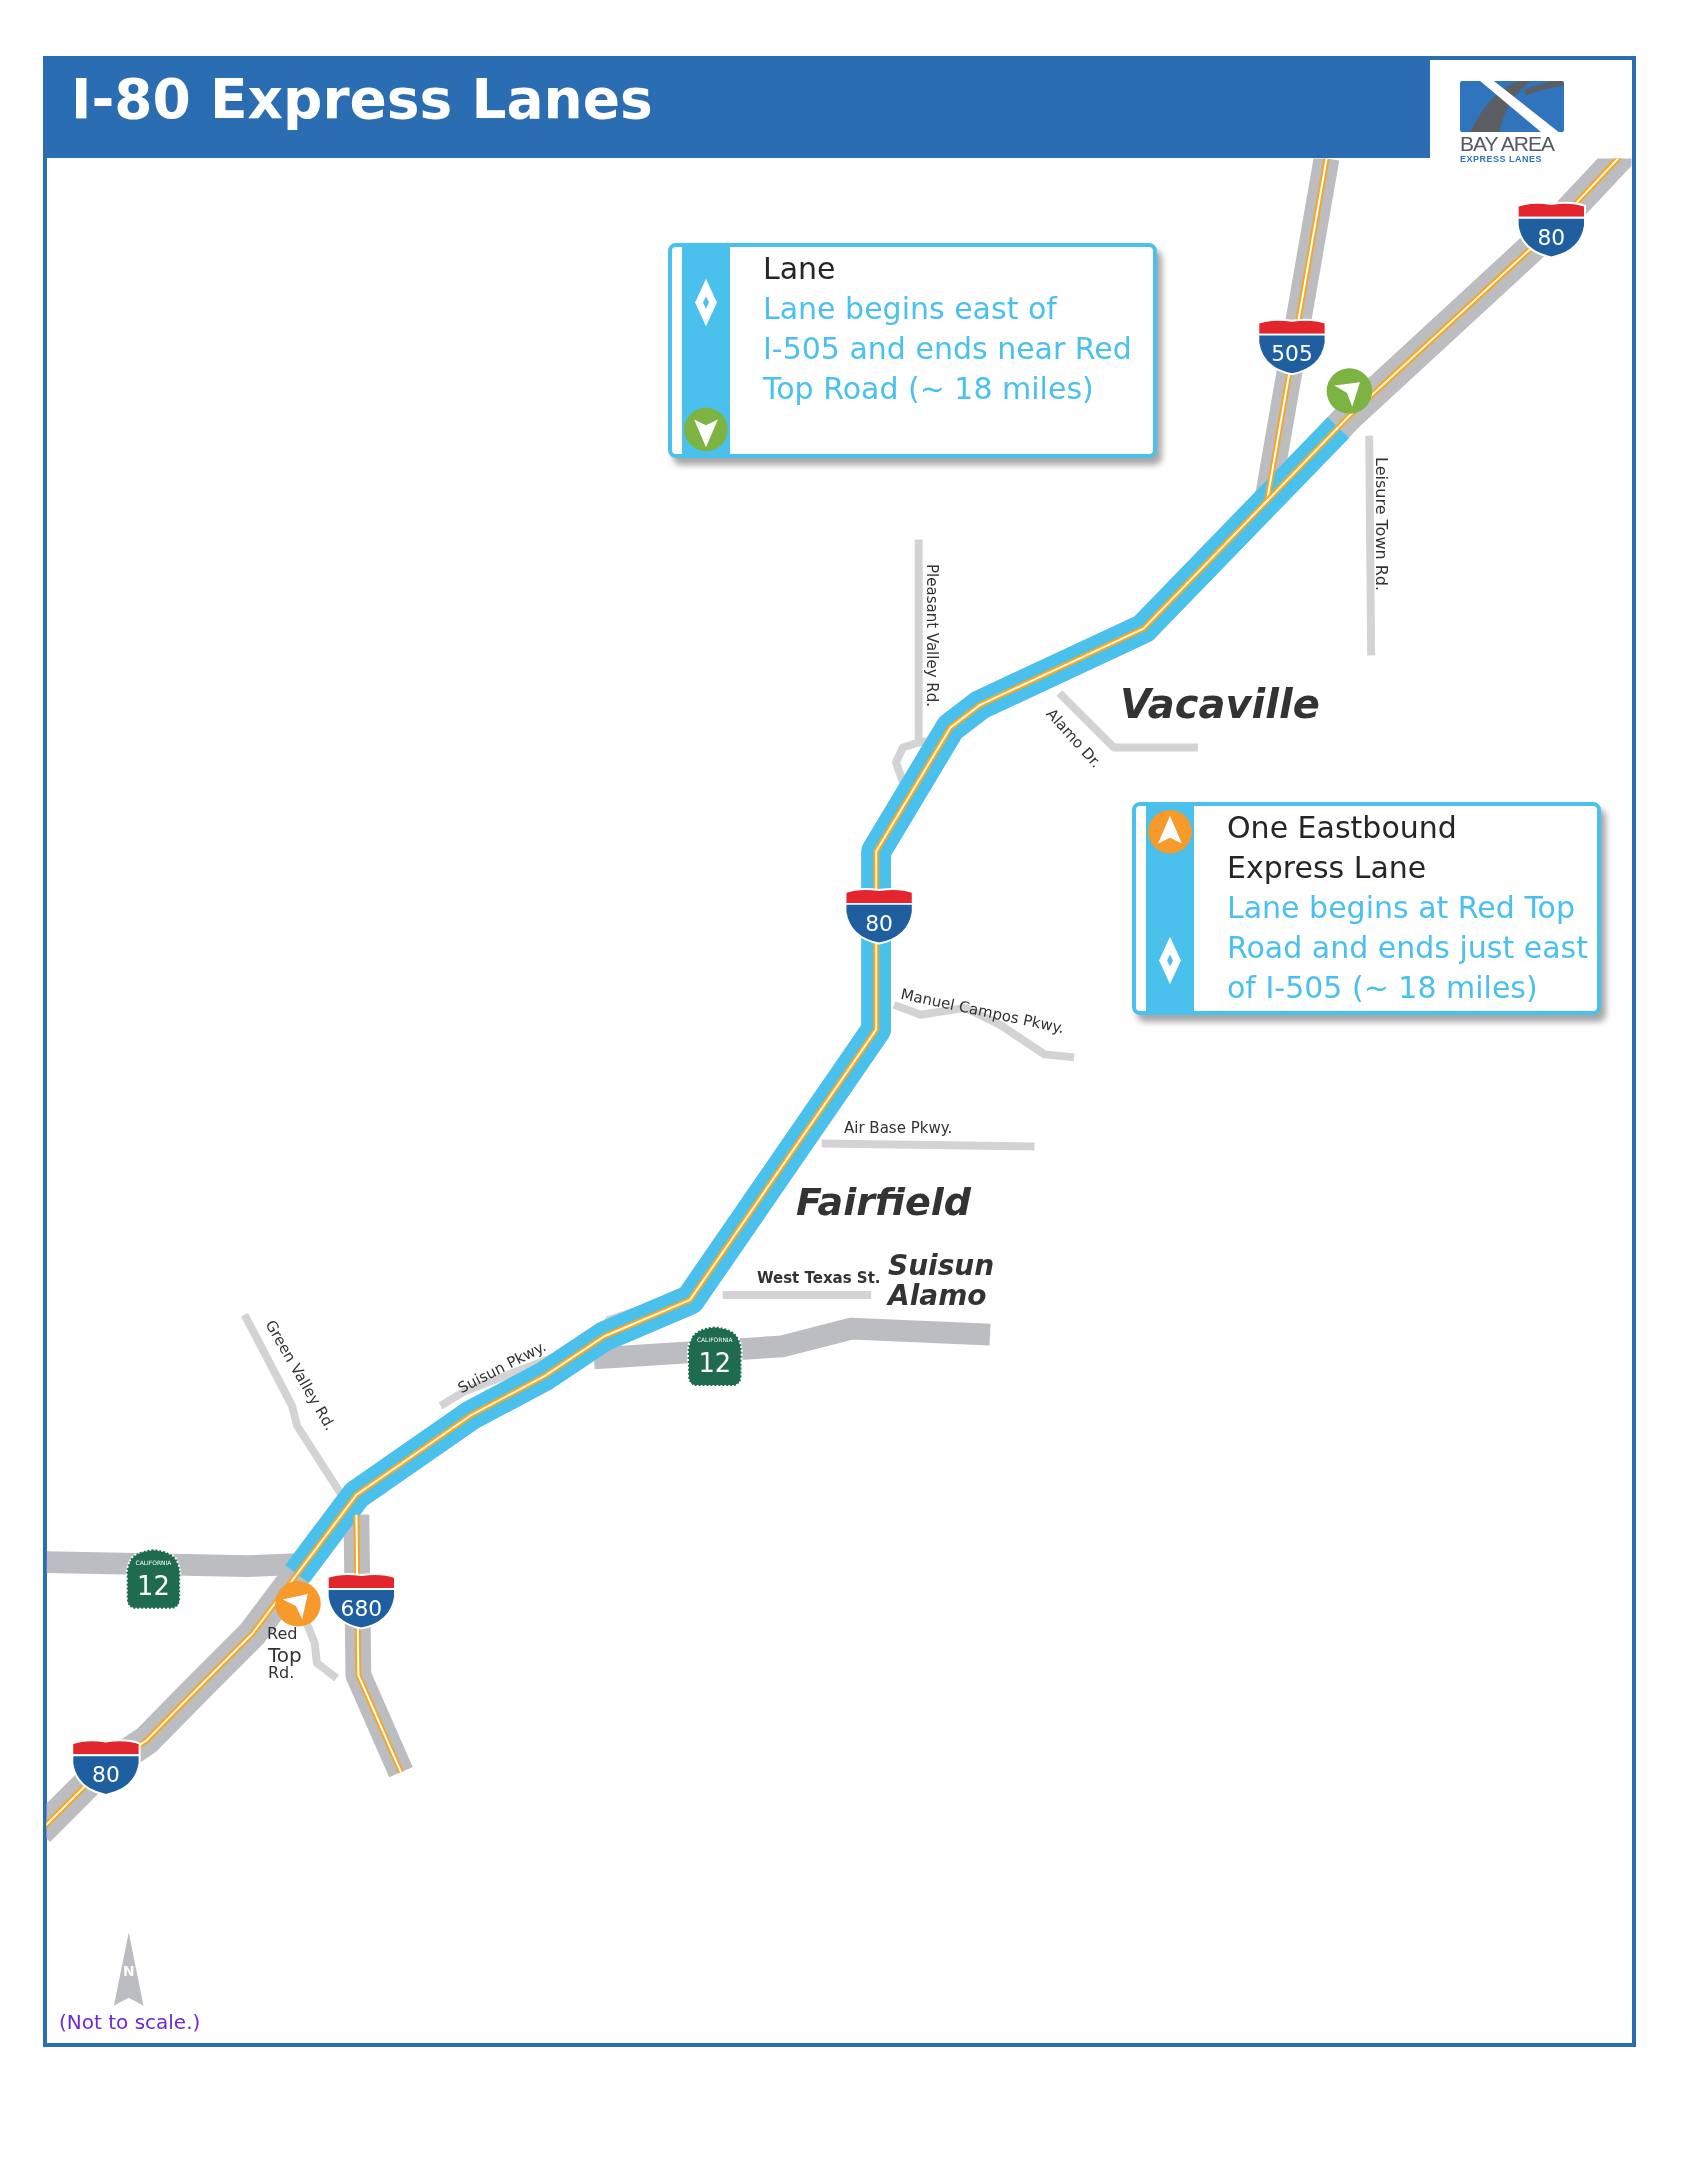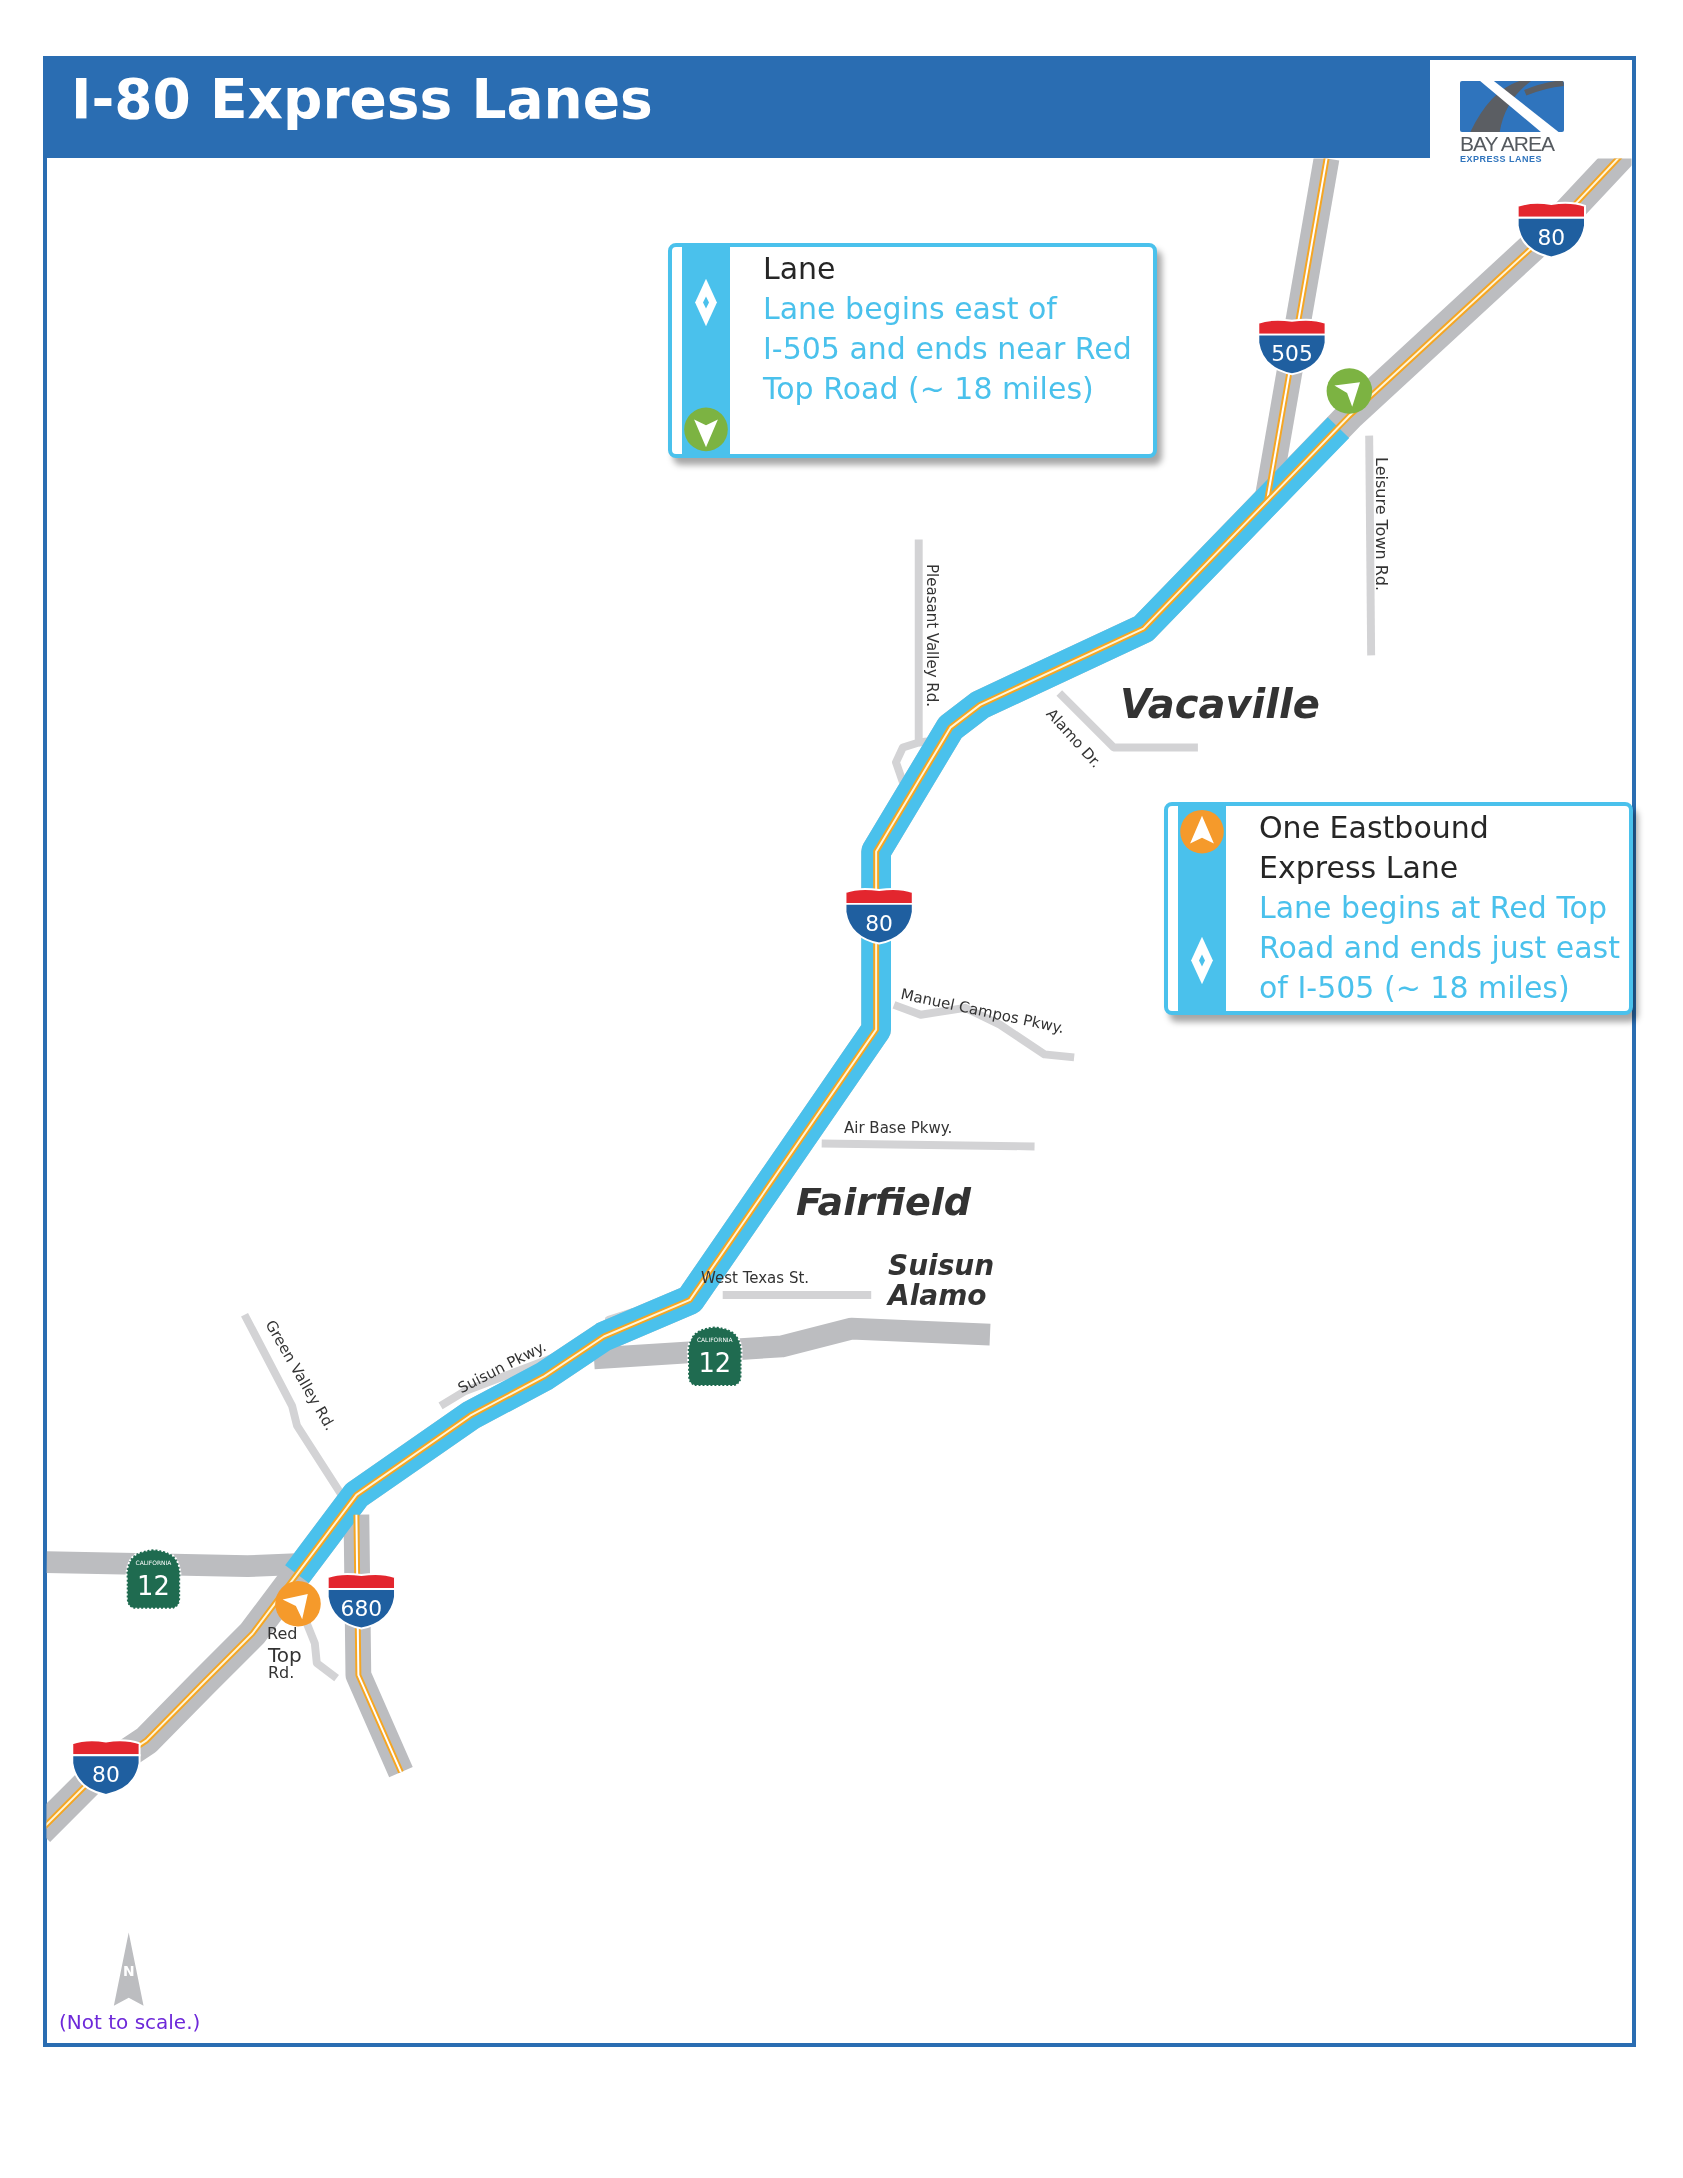--- a/index.html
+++ b/index.html
@@ -133,21 +133,21 @@
       <text x="0" y="6" text-anchor="middle" font-size="14" font-weight="bold" fill="#ffffff" font-family="DejaVu Sans, sans-serif">N</text>
     </g>
   </g>
 </svg>
 
 <div class="road-lbl" style="left:1391px; top:457px; transform:rotate(90deg); font-size:16px;">Leisure Town Rd.</div>
 <div class="road-lbl" style="left:941px; top:564px; transform:rotate(90deg); font-size:15px;">Pleasant Valley Rd.</div>
 <div class="road-lbl" style="left:1056px; top:705px; transform:rotate(48deg); font-size:15px;">Alamo Dr.</div>
 <div class="road-lbl" style="left:903px; top:985px; transform:rotate(12deg); font-size:15px;">Manuel Campos Pkwy.</div>
 <div class="road-lbl" style="left:844px; top:1119px; font-size:15px;">Air Base Pkwy.</div>
-<div class="road-lbl" style="left:701px; top:1269px; font-size:15px;">West Texas St.</div>
+<div class="road-lbl" style="left:757px; top:1269px; font-size:15px;font-weight:bold;">West Texas St.</div>
 <div class="road-lbl" style="left:455px; top:1381px; transform:rotate(-27deg); font-size:15px;">Suisun Pkwy.</div>
 <div class="road-lbl" style="left:277px; top:1317px; transform:rotate(60deg); font-size:15px;">Green Valley Rd.</div>
 <div class="road-lbl" style="left:267px; top:1624px; font-size:16px;">Red</div>
 <div class="road-lbl" style="left:268px; top:1643px; font-size:20px;">Top</div>
 <div class="road-lbl" style="left:268px; top:1663px; font-size:16px;">Rd.</div>
 
 <div class="city" style="left:1120px; top:681px; font-size:40px;">Vacaville</div>
 <div class="city" style="left:796px; top:1180px; font-size:38px;">Fairfield</div>
 <div class="city" style="left:888px; top:1251px; font-size:28px; line-height:30px;">Suisun</div>
 <div class="city" style="left:888px; top:1281px; font-size:28px; line-height:30px;">Alamo</div>
@@ -166,21 +166,21 @@
     </svg>
   </div>
   <div class="txt">
     <div class="head">Lane</div>
     <div class="body">Lane begins east of</div>
     <div class="body">I-505 and ends near Red</div>
     <div class="body">Top Road (~ 18 miles)</div>
   </div>
 </div>
 
-<div class="callout" style="left:1132px; top:802px; width:469px; height:213px;margin-left:32px;">
+<div class="callout" style="left:1132px; top:802px; width:469px; height:213px;">
   <div class="strip">
     <svg width="48" height="221" style="position:absolute;left:0;top:0;" viewBox="0 0 48 223">
       <g transform="translate(24,30)">
         <circle r="22" fill="#f59a2b"></circle>
         <path d="M0,-16 L12,12 L0,6 L-12,12 Z" fill="#ffffff"></path>
       </g>
       <g transform="translate(24,160)">
         <path d="M0,-24 L11,0 L0,24 L-11,0 Z" fill="#ffffff"></path>
         <path d="M0,-6 L3,0 L0,6 L-3,0 Z" fill="#4ac1ec"></path>
       </g>

